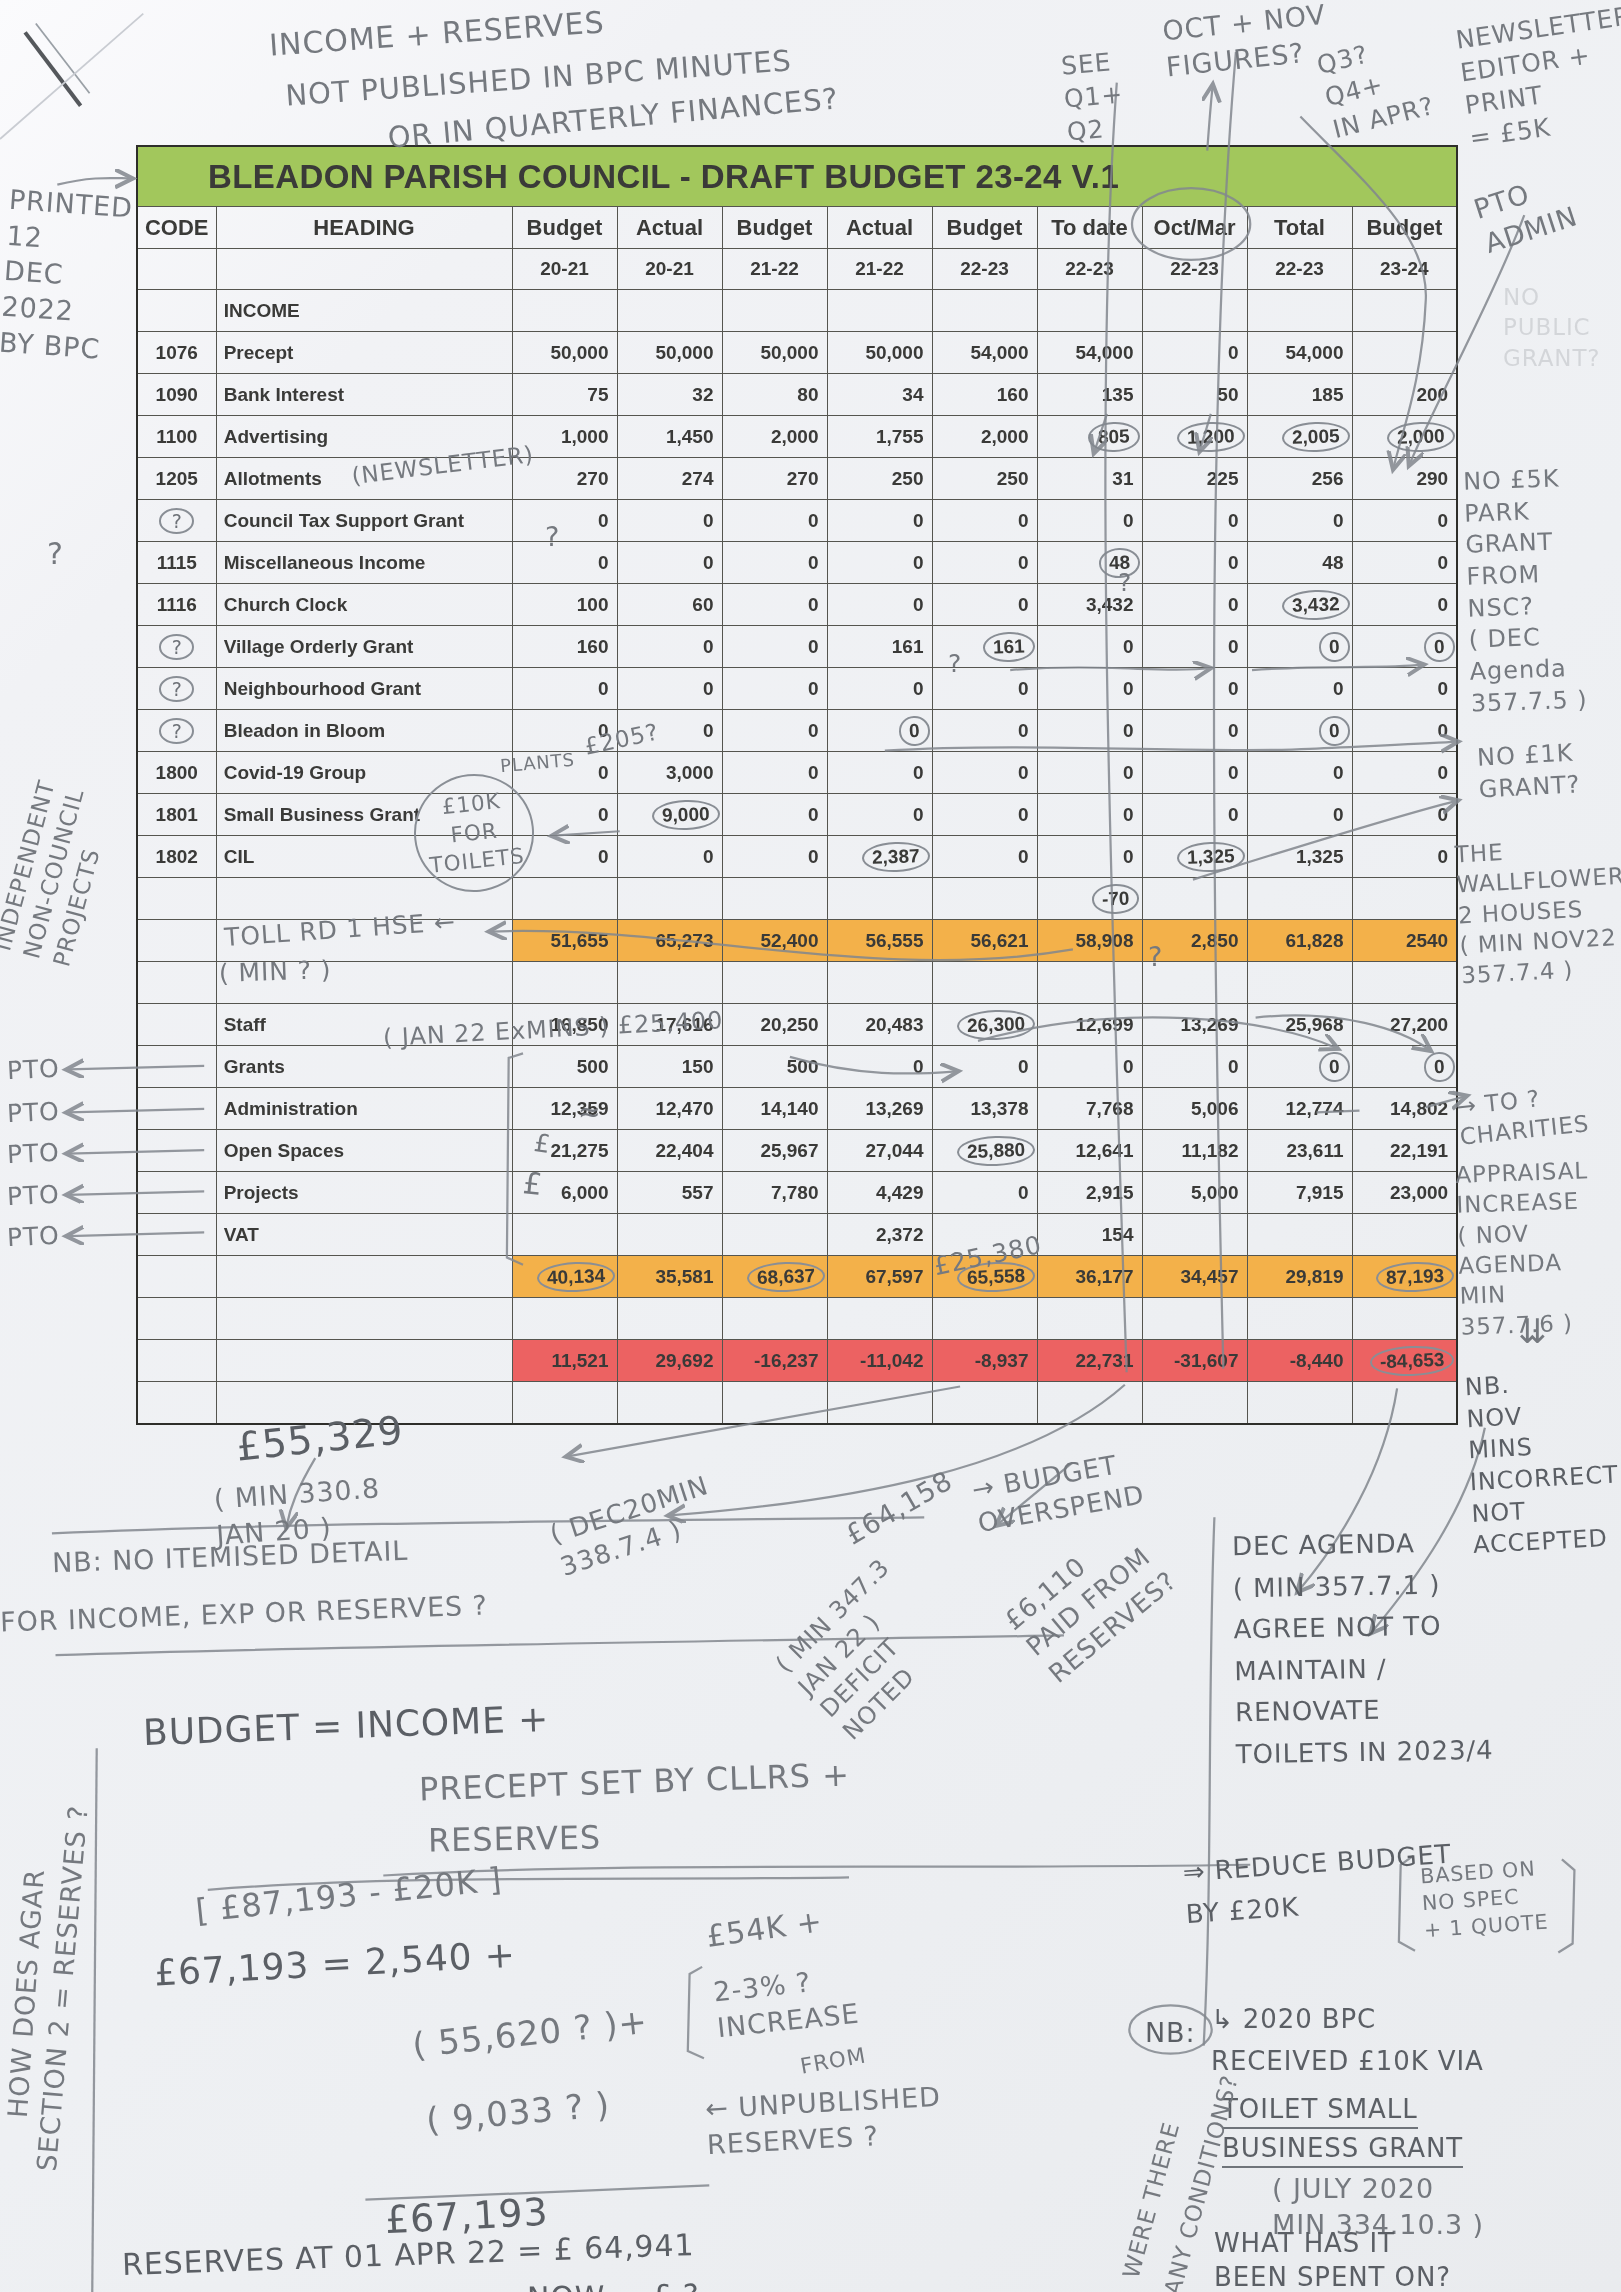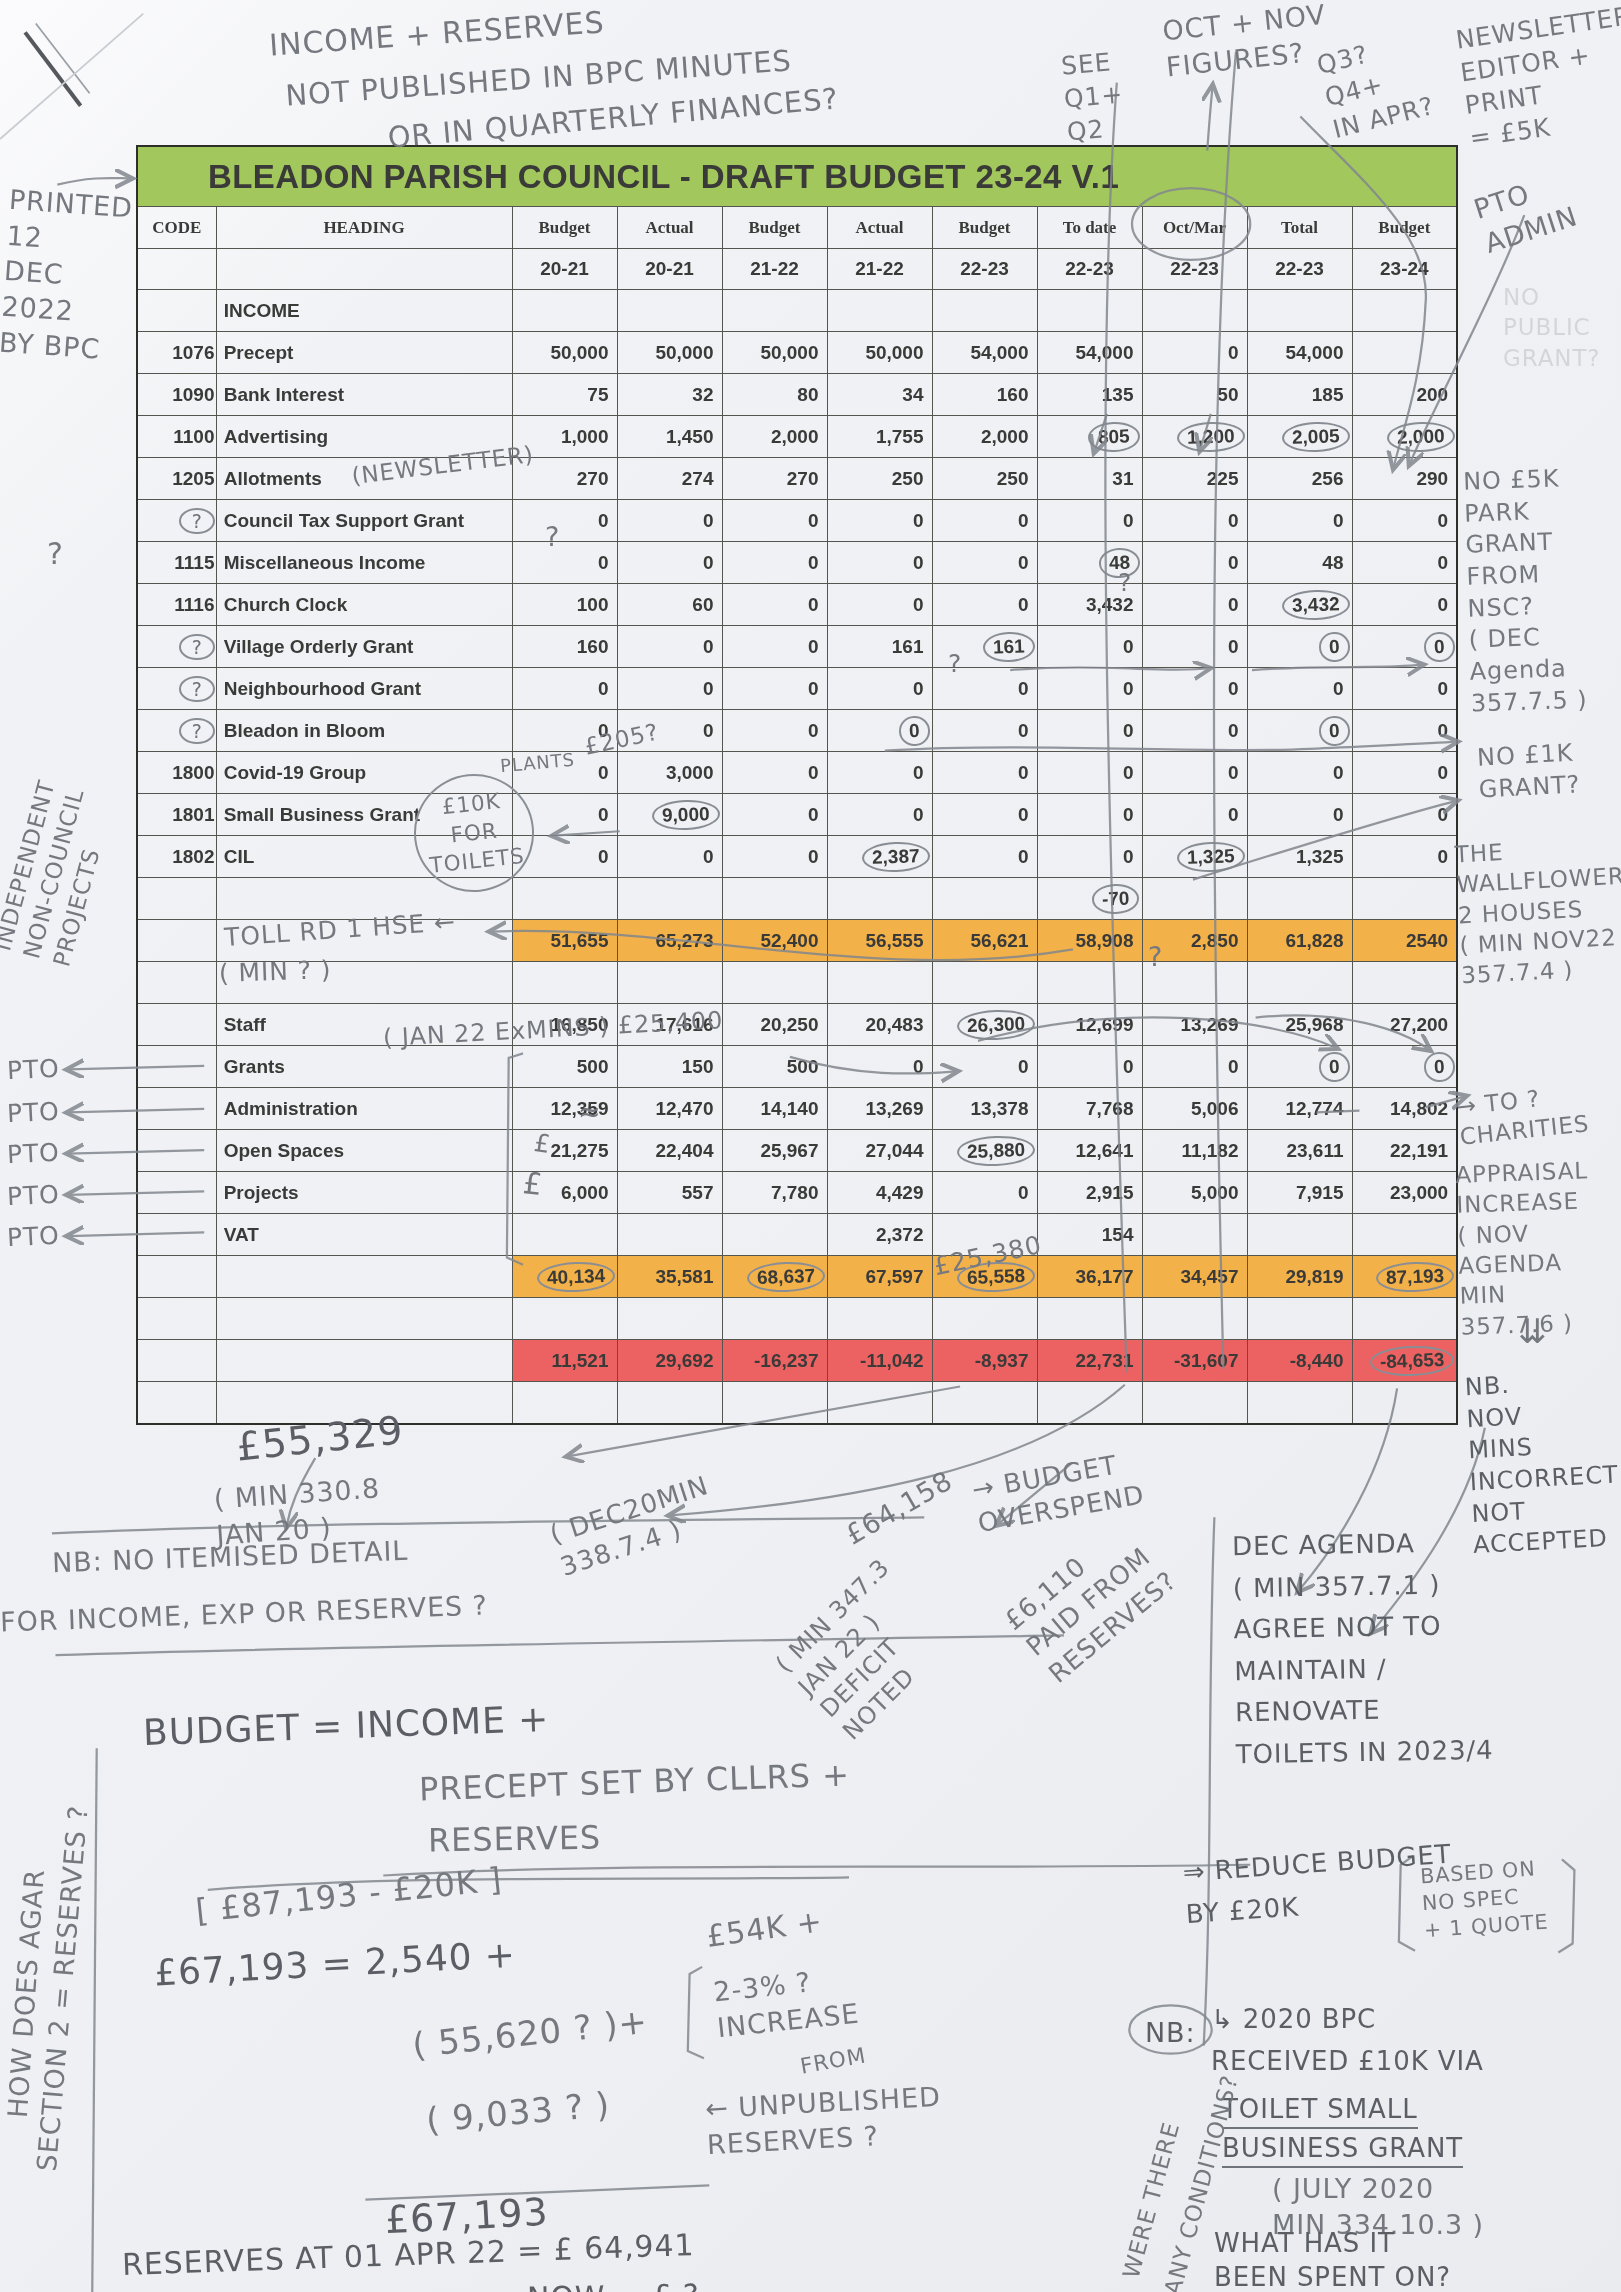--- a/index.html
+++ b/index.html
@@ -5,24 +5,24 @@
   html,body{margin:0;padding:0;background:#d8d8dc;}
   #page{position:relative;width:1621px;height:2293px;margin:0 auto;overflow:hidden;
         background:linear-gradient(135deg,#fbfbfd 0%,#f1f2f5 18%,#eef0f3 55%,#e9ebee 100%);
         font-family:"Liberation Sans",sans-serif;}
   
   table#budget{position:absolute;left:136px;top:145px;width:1317px;border-collapse:collapse;
         table-layout:fixed;z-index:2;}
   table#budget th, table#budget td{border:1.3px solid #55554f;color:#3a3a38;overflow:visible;}
   tr.title-row th{background:#a2c75c;border:2.7px solid #2e2e2a;height:57px;text-align:left;
         padding-left:70px;font-size:33px;font-weight:bold;color:#4b4e40;letter-spacing:0.4px;}
-  tr.head-row th{height:39px;font-size:17px;font-weight:bold;background:transparent;font-family:Liberation Serif, serif;}
+  tr.head-row th{height:39px;font-size:22px;font-weight:bold;background:transparent;}
   tr.year-row th{height:38px;font-size:19px;font-weight:bold;}
   td{height:39px;font-size:19px;font-weight:bold;}
-  td.code{text-align:right;}
+  td.code{text-align:center;}
   td.heading{text-align:left;padding-left:7.2px;}
   td.num{text-align:right;padding-right:8px;}
   td.orange{background:#f3b14a;margin-top:42px;}
   td.red{background:#ec6262;}
   table#budget{border:2.7px solid #2e2e2a;}
   span.circ{display:inline-block;border:2.2px solid #898e95;border-radius:50%;
         padding:1.8px 8px;margin:-3.6px -6.3px;transform:rotate(-2deg);}
   span.qcirc{display:inline-block;border:2.2px solid #898e95;border-radius:50%;
         padding:0 10.7px;color:#6d7177;font-family:"DejaVu Sans",sans-serif;font-weight:normal;}
   

